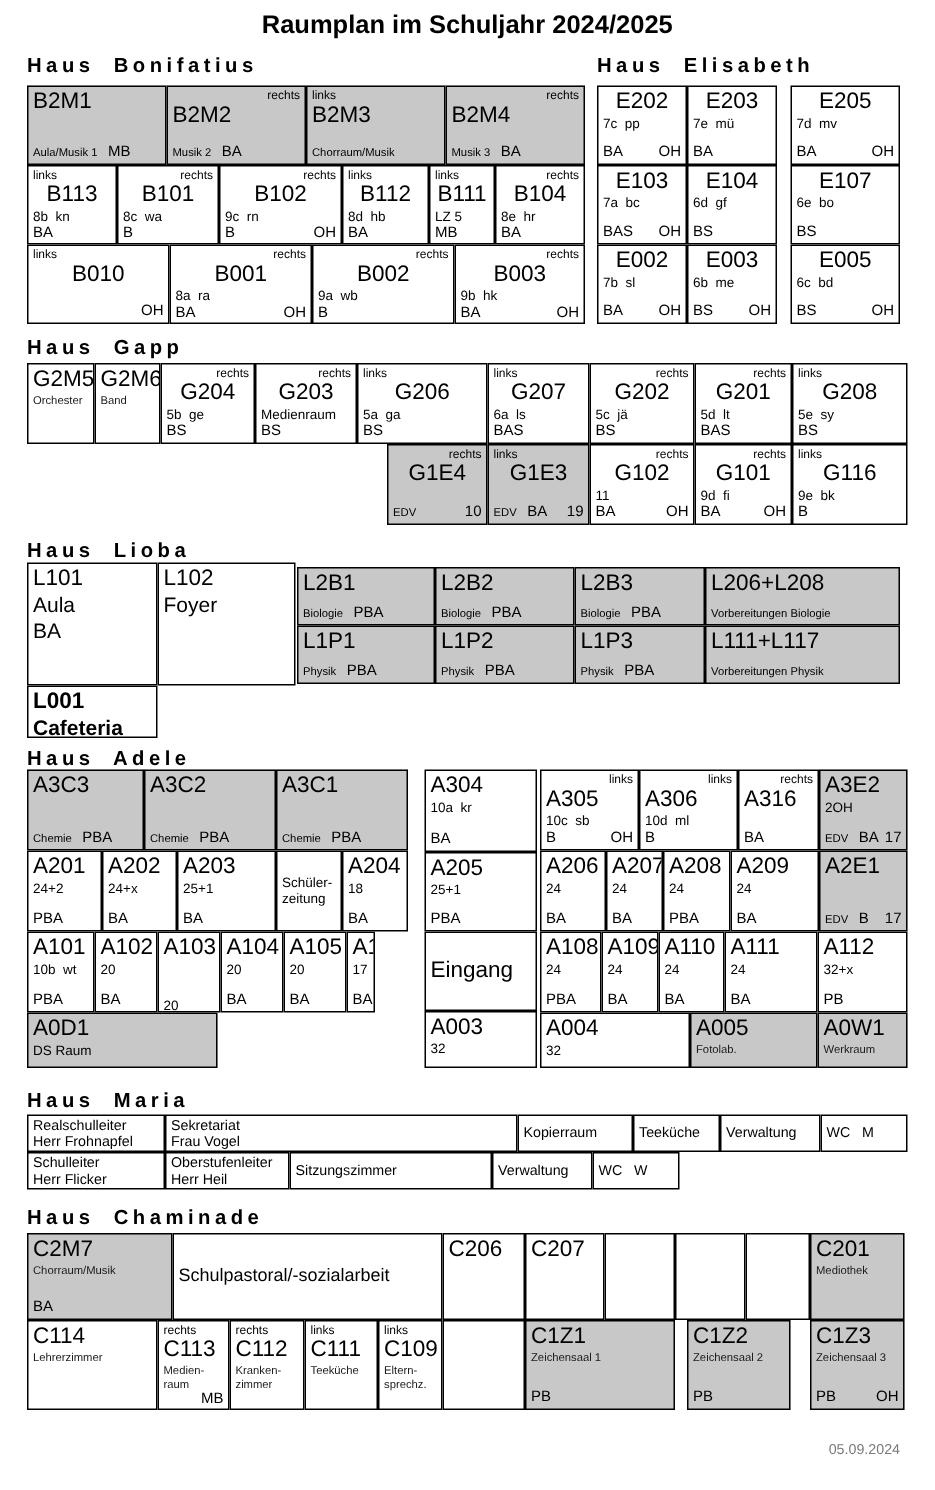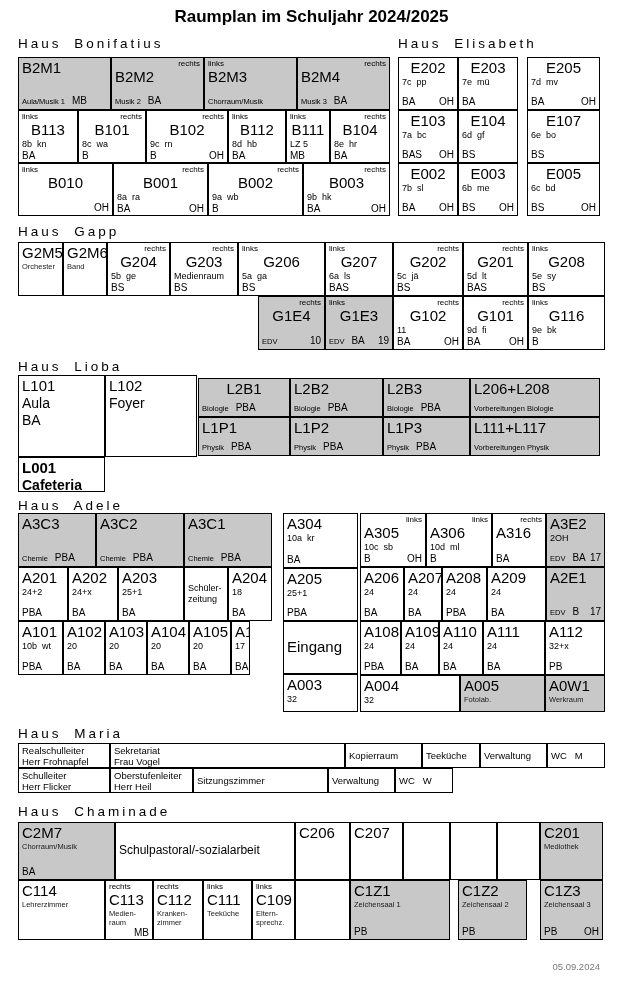--- a/index.html
+++ b/index.html
@@ -1,20 +1,20 @@
 <!DOCTYPE html>
 <html><head>
 <meta charset="utf-8">
 <style>
   html,body{margin:0;padding:0;}
   body{width:623px;height:993px;background:#fff;position:relative;
        font-family:"Liberation Sans",sans-serif;color:#000;overflow:hidden;}
   .title{position:absolute;top:7px;left:0;width:623px;text-align:center;
          font-size:17px;font-weight:bold;}
-  .heading{position:absolute;font-size:13.5px;font-weight:normal;
+  .heading{position:absolute;font-size:13.5px;font-weight:bold;
            letter-spacing:3px;word-spacing:6px;white-space:pre;}
   .block{position:absolute;}
   .row{display:flex;}
   .cell{box-sizing:border-box;border:1px solid #000;background:#fff;
         display:flex;flex-direction:column;padding:1px 3px 2px 3px;
         overflow:hidden;flex:0 0 auto;position:relative;}
   .cell.gray{background:#c8c8c8;}
   .cell.sp{border:none;background:transparent;}
   .tag{font-size:8px;line-height:9px;white-space:pre;}
   .tag.r{text-align:right;}
@@ -294,21 +294,21 @@
 <div class="block" style="left: 18px; top: 457px; font-weight: bold;">
     <div class="row">
       <div class="cell" style="width: 87px; height: 35px;">
         <div class="name">L001</div>
         <div class="mb">Cafeteria</div>
       </div>
     </div>
   </div>
 <div class="block" style="left: 198px; top: 378px;">
     <div class="row">
-      <div class="cell gray" style="width: 92px; height: 39px; text-align: center;">
+      <div class="cell gray" style="width: 92px; height: 39px;">
         <div class="name">L2B1</div>
         <div class="bot"><span class="bls">Biologie</span><span class="bl">PBA</span><span class="fx"></span></div>
       </div>
       <div class="cell gray" style="width: 93px; height: 39px;">
         <div class="name">L2B2</div>
         <div class="bot"><span class="bls">Biologie</span><span class="bl">PBA</span><span class="fx"></span></div>
       </div>
       <div class="cell gray" style="width: 87px; height: 39px;">
         <div class="name">L2B3</div>
         <div class="bot"><span class="bls">Biologie</span><span class="bl">PBA</span><span class="fx"></span></div>
@@ -383,39 +383,45 @@
       <div class="cell" style="width: 45px; height: 54px;">
         <div class="name">A101</div>
         <div class="mid">10b  wt</div>
         <div class="bot"><span class="bl">PBA</span><span class="fx"></span></div>
       </div>
       <div class="cell" style="width: 42px; height: 54px;">
         <div class="name">A102</div>
         <div class="mid">20</div>
         <div class="bot"><span class="bl">BA</span><span class="fx"></span></div>
       </div>
-      <div class="cell" style="width: 42px; height: 54px;">
+      <div class="cell" style="width: 42px; height: 54px; gap: 24px;">
         <div class="name">A103</div>
         <div class="mid">20</div>
         <div class="bot"><span class="bl">BA</span><span class="fx"></span></div>
       </div>
       <div class="cell" style="width: 42px; height: 54px;">
         <div class="name">A104</div>
         <div class="mid">20</div>
         <div class="bot"><span class="bl">BA</span><span class="fx"></span></div>
       </div>
       <div class="cell" style="width: 42px; height: 54px;">
         <div class="name">A105</div>
         <div class="mid">20</div>
         <div class="bot"><span class="bl">BA</span><span class="fx"></span></div>
       </div>
       <div class="cell" style="width: 19px; height: 54px;">
         <div class="name">A106</div>
         <div class="mid">17</div>
         <div class="bot"><span class="bl">BA</span><span class="fx"></span></div>
+      </div>
+    </div>
+    <div class="row">
+      <div class="cell gray" style="width: 127px; height: 37px;">
+        <div class="name">A0D1</div>
+        <div class="mid">DS Raum</div>
       </div>
     </div>
   </div>
 <div class="block" style="left: 283px; top: 513px;">
     <div class="row">
       <div class="cell" style="width: 75px; height: 55px;">
         <div class="name">A304</div>
         <div class="mid">10a  kr</div>
         <div class="bot"><span class="bl">BA</span><span class="fx"></span></div>
       </div>

